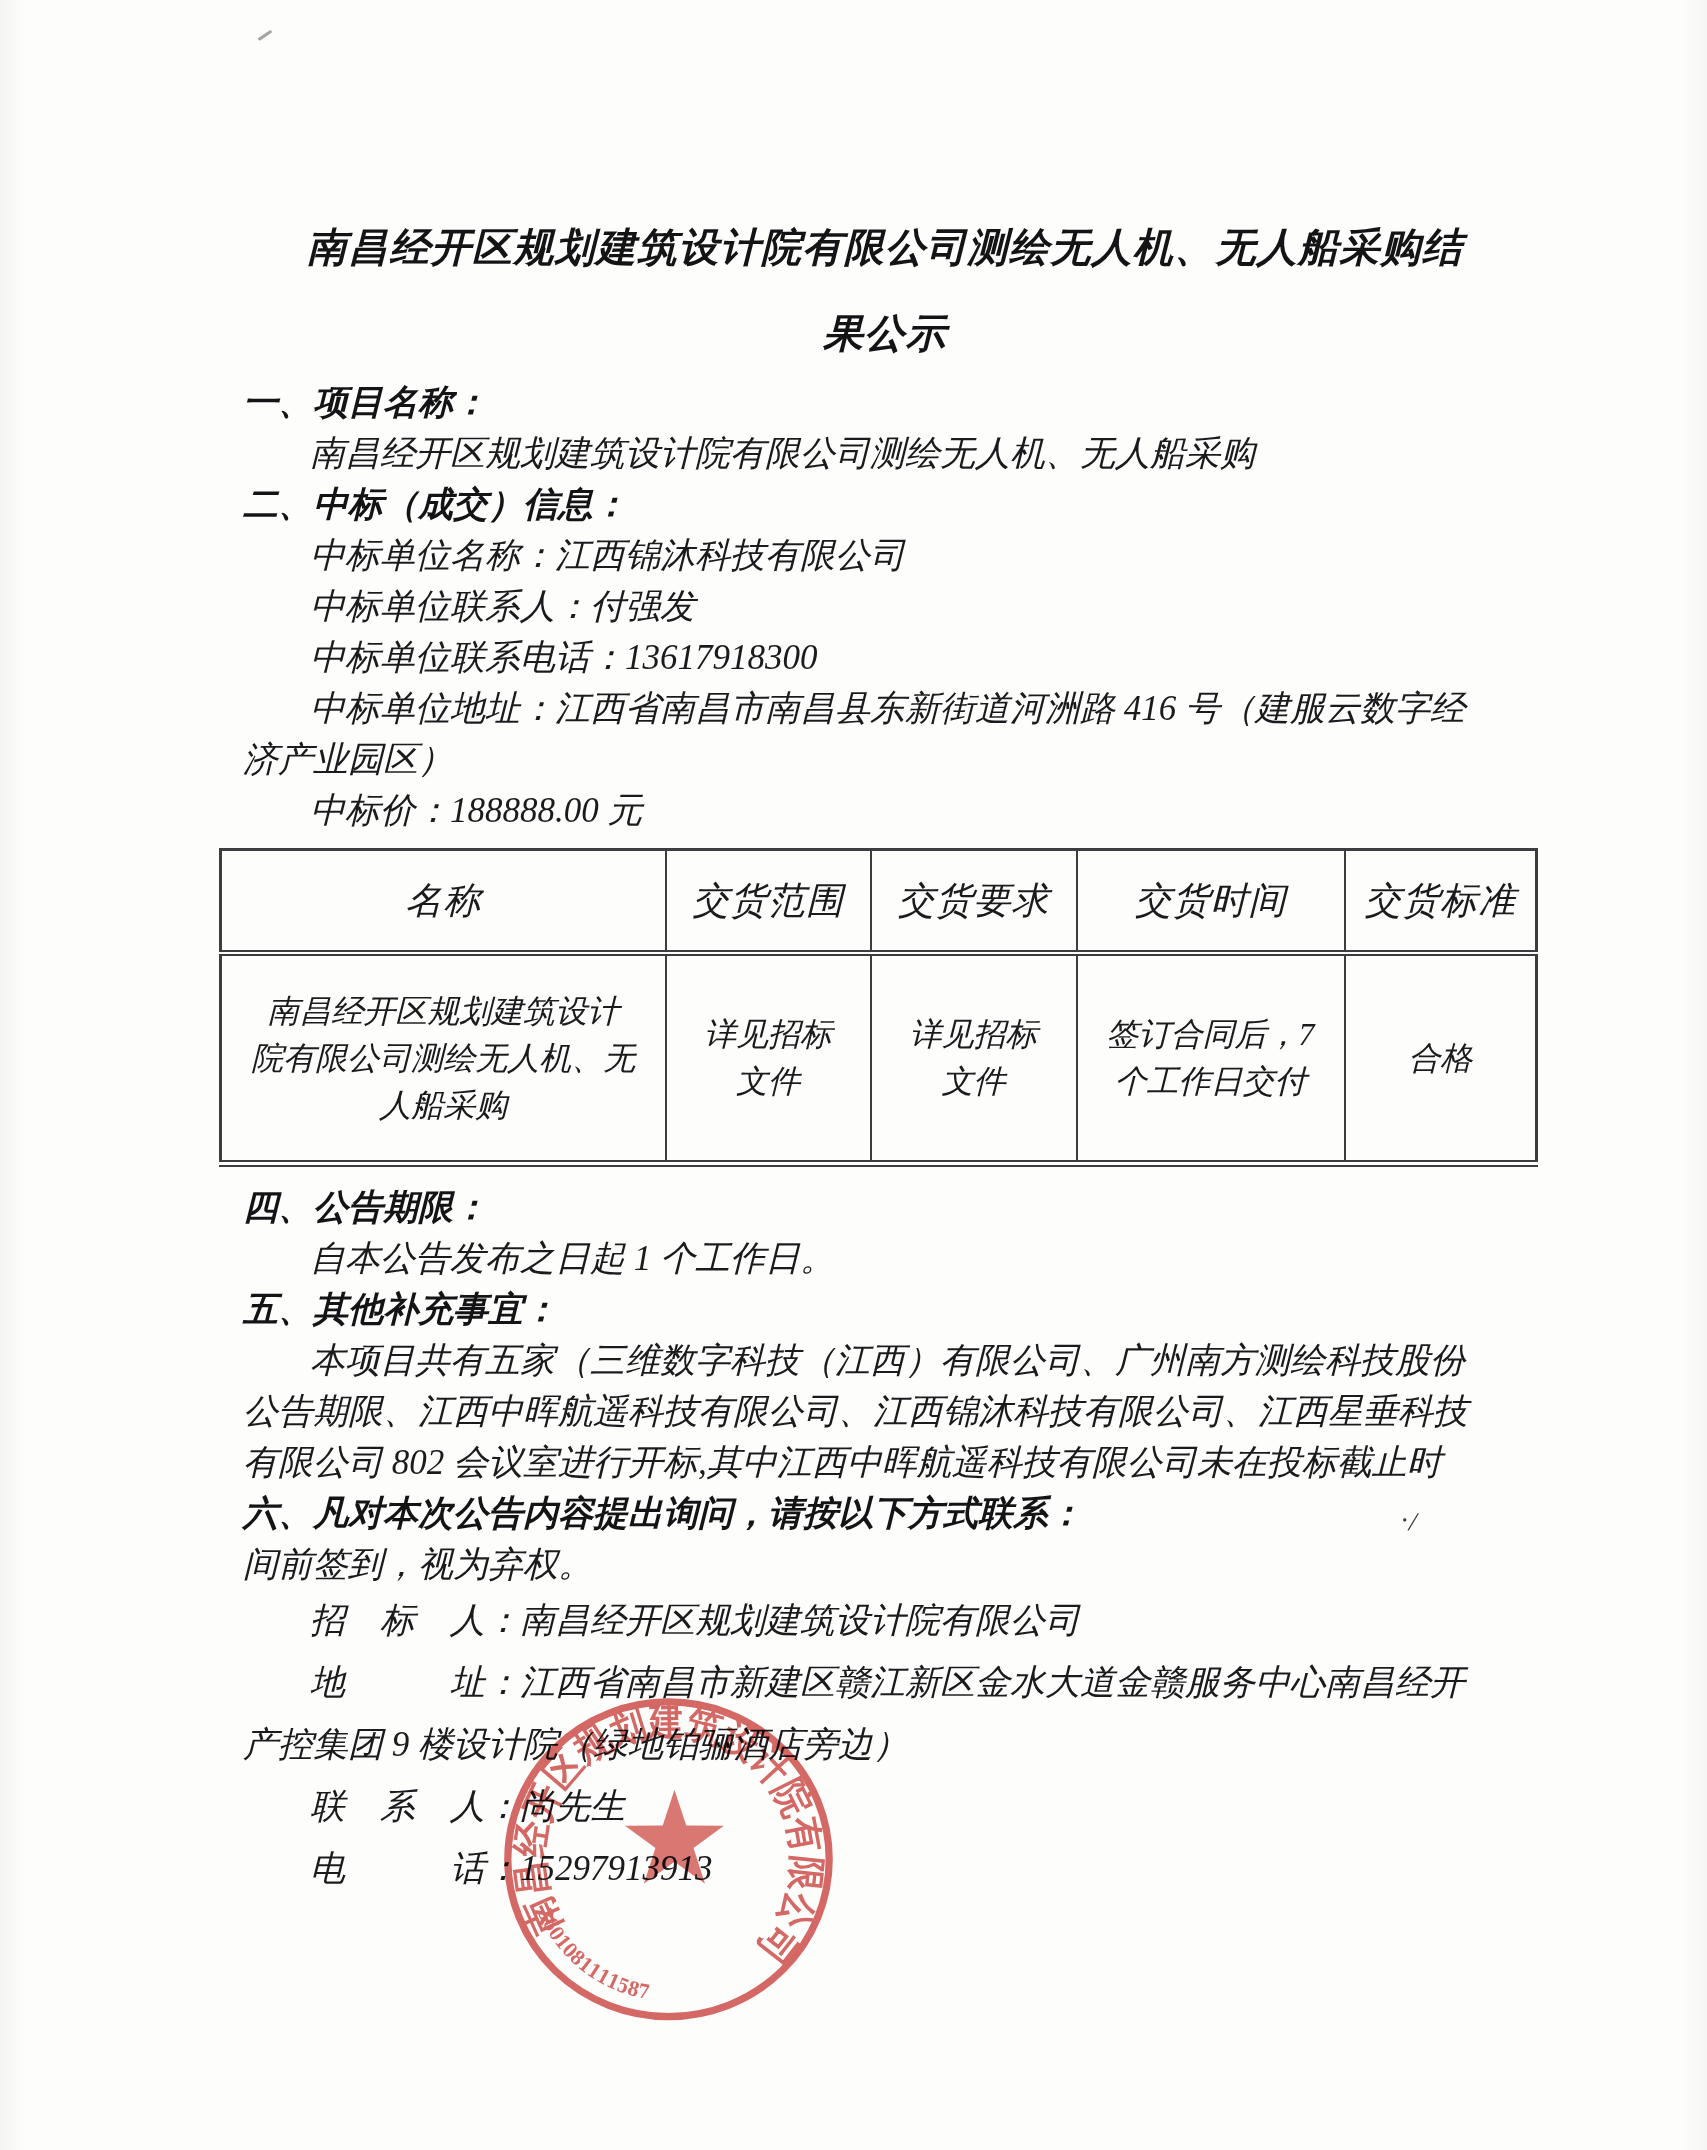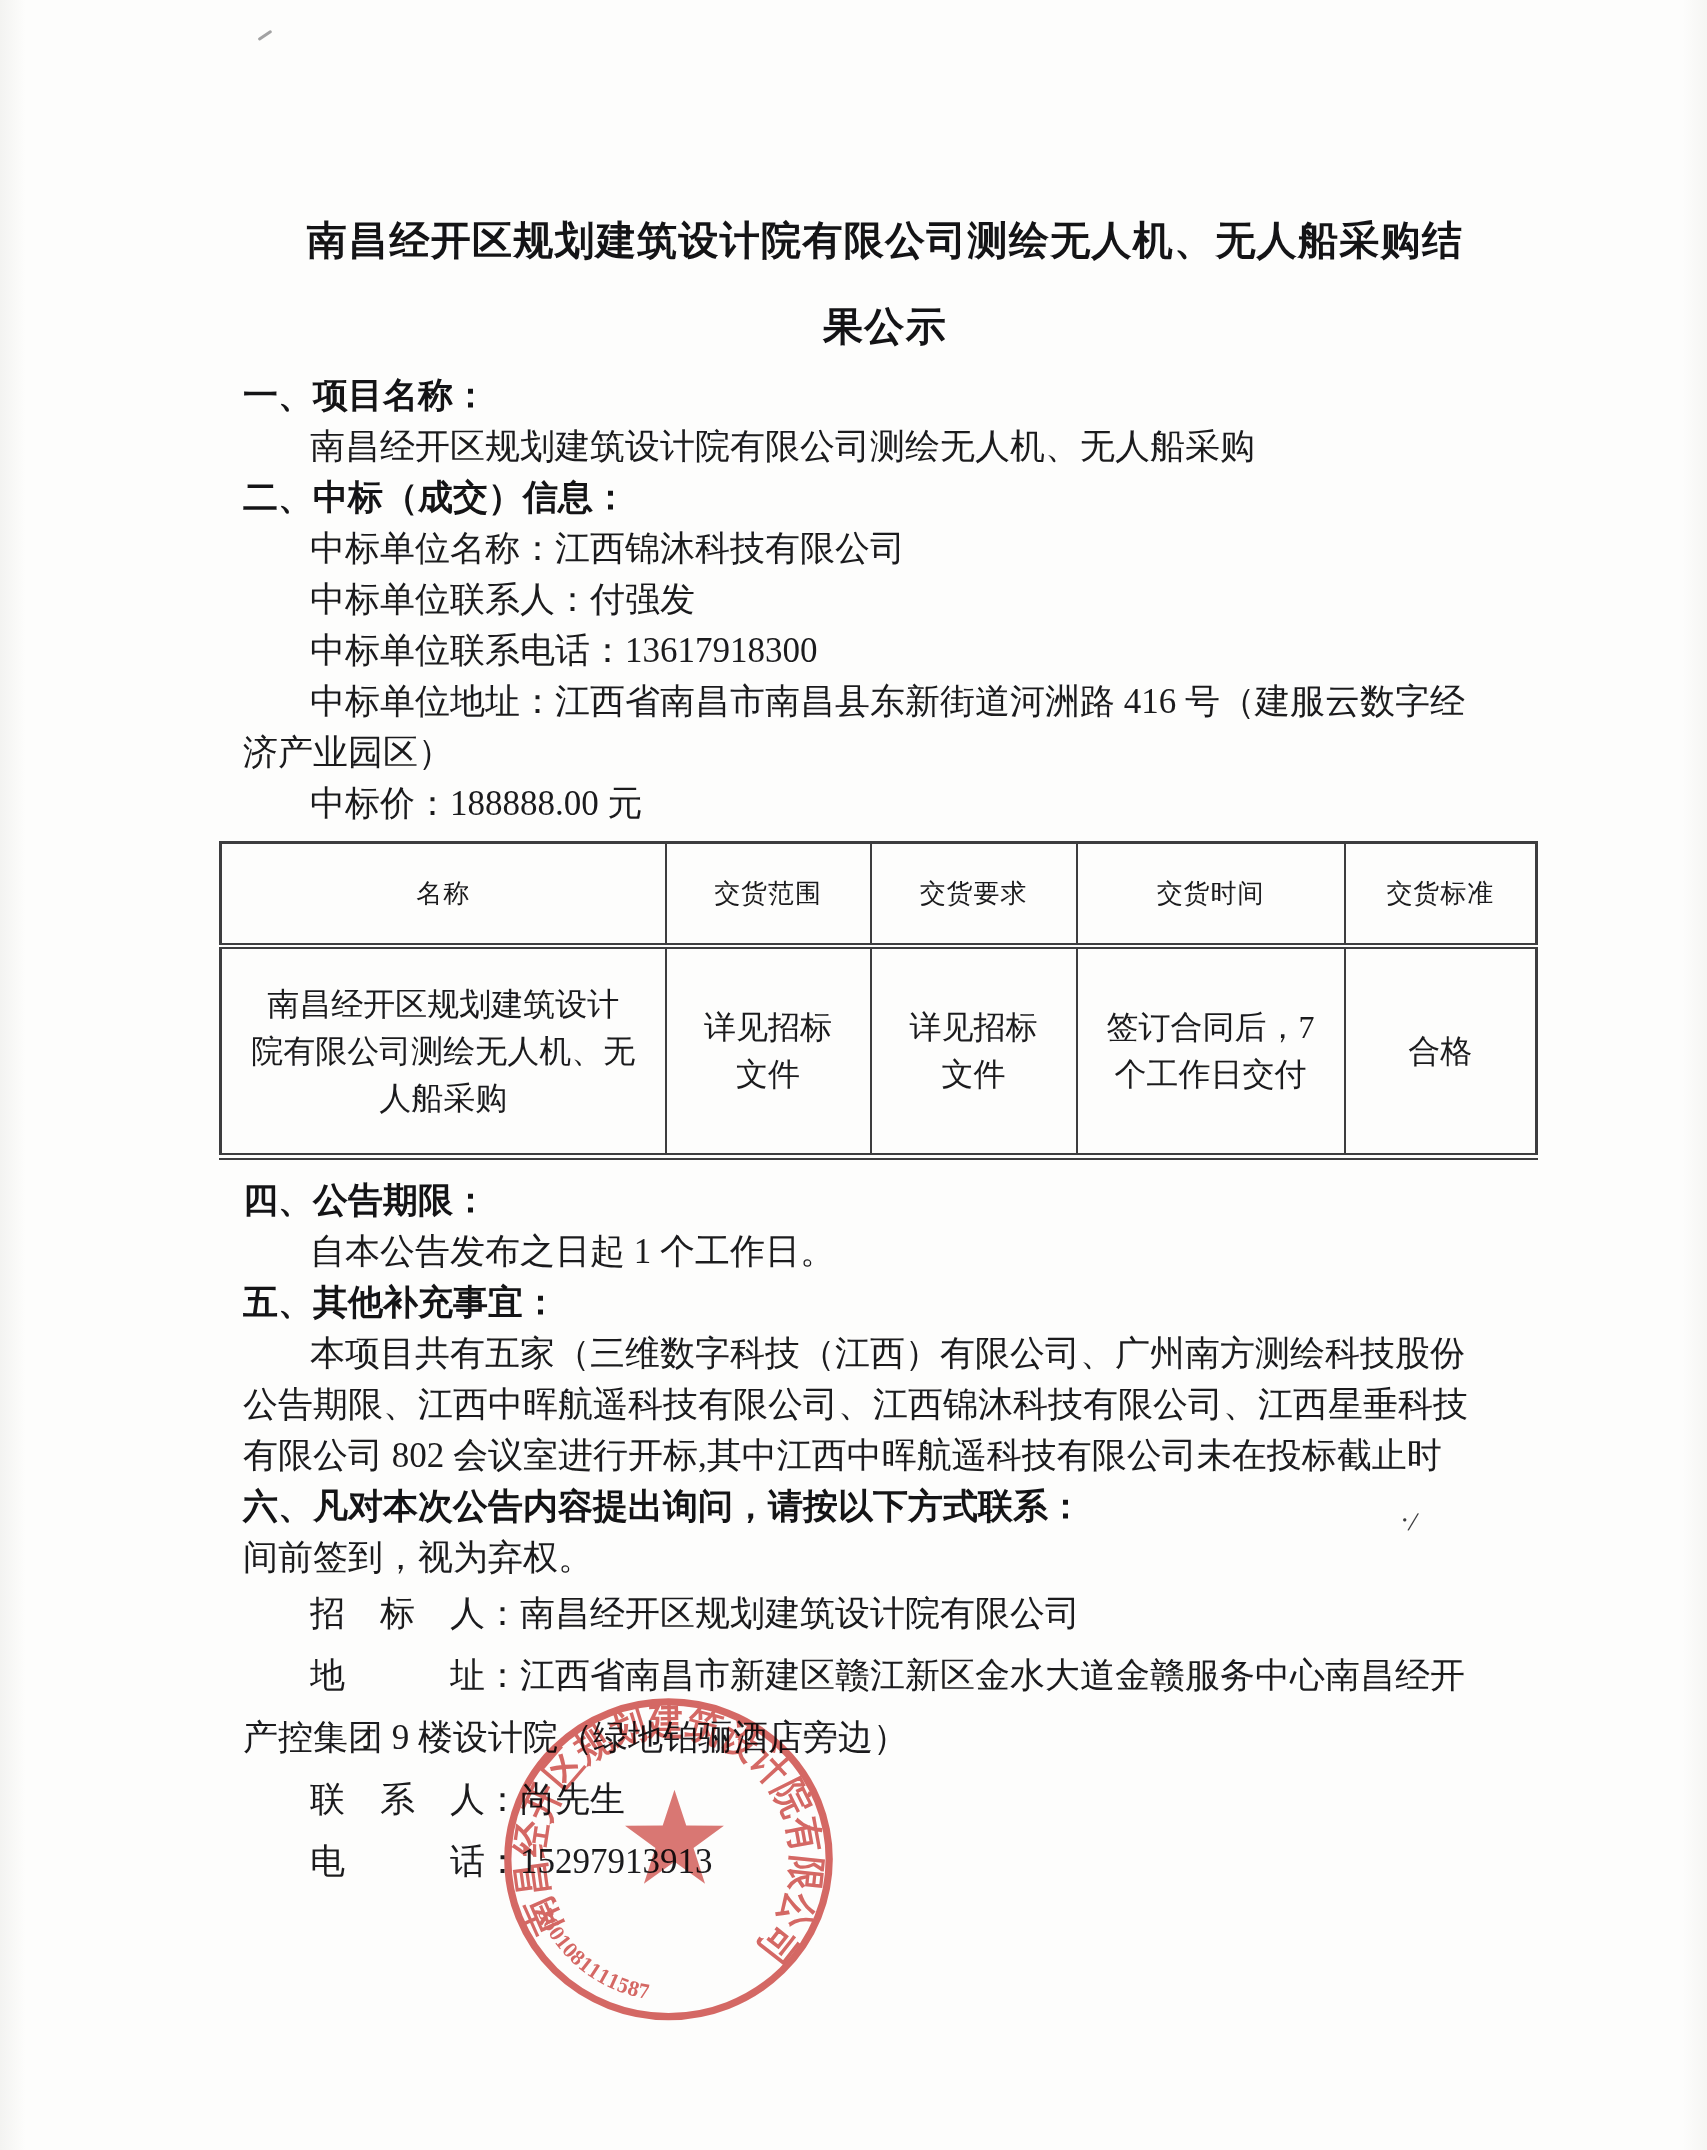--- a/index.html
+++ b/index.html
@@ -6,34 +6,34 @@
   body{background:#e8e8e8;}
   .page{
     position:relative;
     width:1708px;height:2415px;
     margin:0 auto;
     background:linear-gradient(90deg,#f3f3f1 0,#fdfdfc 1.5%,#fdfdfc 98.5%,#f5f5f3 100%);
     color:#1b1b1d;
     font-family:"Liberation Serif","DejaVu Serif",serif;
     overflow:hidden;
   }
-  .content{position:absolute;left:243px;top:198px;width:1284px;}
+  .content{position:absolute;left:243px;top:205px;width:1284px;font-style:italic;}
   .title{font-size:40px;font-weight:700;line-height:86px;text-align:center;letter-spacing:1.3px;color:#141416;}
   .line{font-size:35px;line-height:51px;white-space:nowrap;color:#1b1b1d;}
   .heading{font-weight:700;color:#141416;}
   .ind{padding-left:67px;}
   
   table.goods{
     border-collapse:collapse;table-layout:fixed;
     width:1316px;margin-left:-24px;margin-top:12px;margin-bottom:14.6px;
     border:3px solid #3d3d3f;border-bottom:7.7px double #3d3d3f;
   }
   table.goods th{
     border:2.2px solid #3d3d3f;border-bottom:6.5px double #3d3d3f;
-    height:97px;font-weight:400;font-size:26px;text-align:center;vertical-align:middle;
+    height:97px;font-weight:400;font-size:37px;text-align:center;vertical-align:middle;
     letter-spacing:0.9px;
   }
   table.goods td{
     border:2.2px solid #3d3d3f;
     height:202px;font-size:32px;text-align:center;vertical-align:middle;
   }
   .cell-line{line-height:47px;white-space:nowrap;}
   
   .stamp{
     position:absolute;left:498px;top:1687px;width:341px;height:342px;

